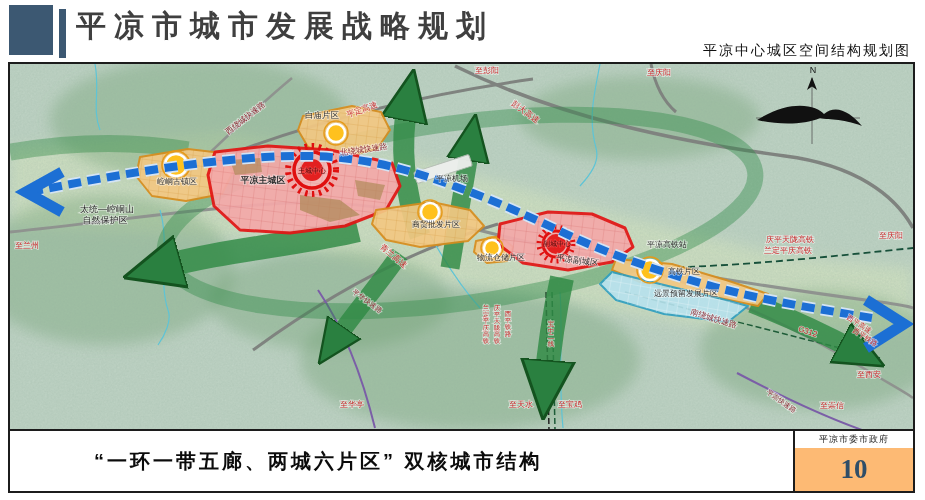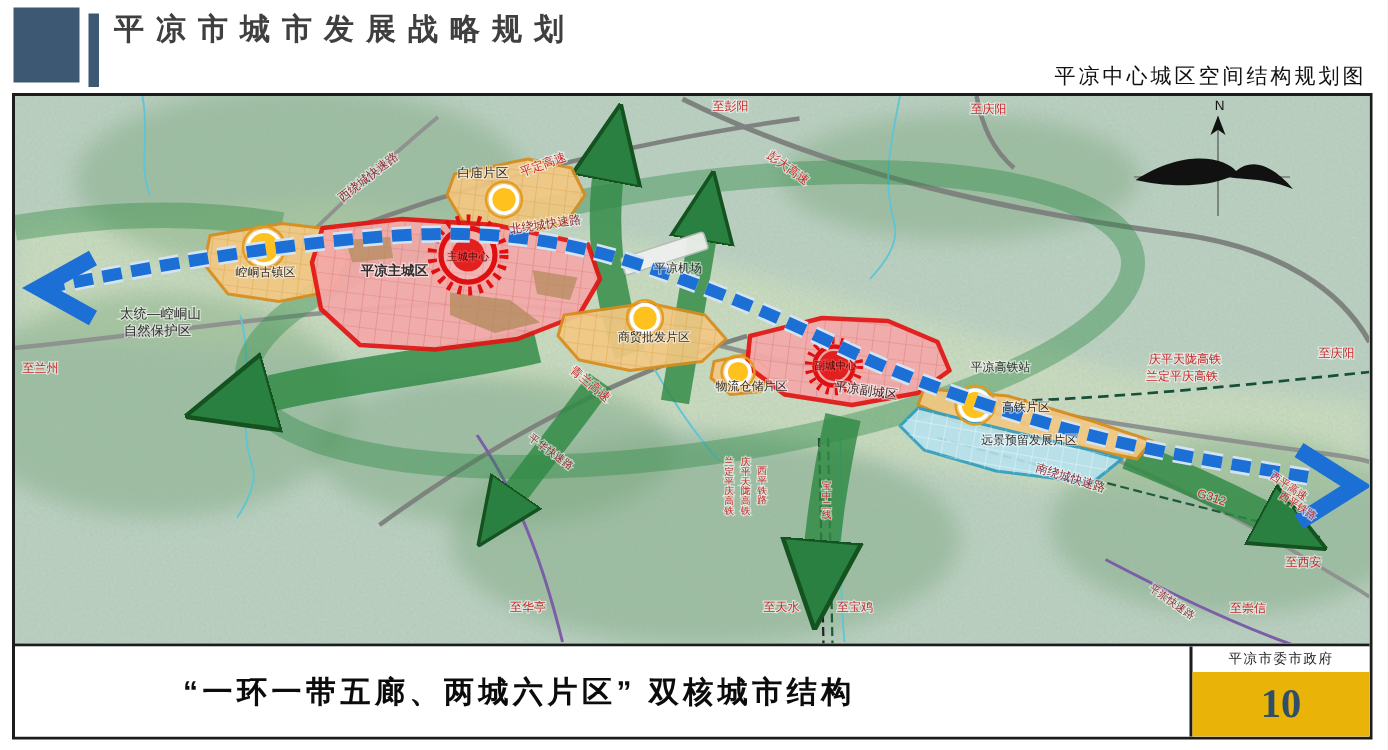--- a/index.html
+++ b/index.html
@@ -1,40 +1,40 @@
 <!DOCTYPE html>
 <html><head>
 <meta charset="utf-8">
 <style>
   html,body{margin:0;padding:0;background:#fff;}
   .page{position:relative;width:925px;height:500px;background:#fff;
         font-family:"Liberation Sans",sans-serif;overflow:hidden;}
   
   .hdr-square{position:absolute;left:9px;top:5px;width:44px;height:50px;background:#3c5872;}
   .hdr-bar{position:absolute;left:59px;top:9px;width:7px;height:49px;background:#3c5872;}
-  .hdr-title{position:absolute;left:76px;top:6px;font-size:20px;font-weight:bold;color:#3f3f3f;
+  .hdr-title{position:absolute;left:76px;top:6px;font-size:30px;font-weight:bold;color:#3f3f3f;
              letter-spacing:8px;white-space:nowrap;}
   .hdr-sub{position:absolute;left:78px;top:44px;font-size:10.5px;font-weight:bold;color:#565656;
            letter-spacing:2.2px;white-space:nowrap;}
   .hdr-mapname{position:absolute;right:14px;top:42px;font-size:14px;color:#111;
                letter-spacing:2px;font-weight:400;white-space:nowrap;}
   
   .frame{position:absolute;left:8px;top:62px;width:907px;height:431px;
          border:2px solid #1c1c1c;box-sizing:border-box;background:#fff;}
   .mapwrap{position:absolute;left:0;top:0;width:903px;height:365px;
            border-bottom:2px solid #1c1c1c;background:#c3d6c8;overflow:hidden;}
   .mapwrap svg{display:block;}
   .caption-bar{position:absolute;left:0;top:367px;width:783px;height:60px;
                display:flex;align-items:center;background:#fff;}
-  .caption{padding-left:112px;font-size:20px;font-weight:bold;color:#0b0b0b;letter-spacing:3px;white-space:nowrap;}
+  .caption{padding-left:84px;font-size:20px;font-weight:bold;color:#0b0b0b;letter-spacing:3px;white-space:nowrap;}
   .pagebox{position:absolute;right:0;top:367px;width:120px;height:60px;border-left:2px solid #1c1c1c;
            display:flex;flex-direction:column;box-sizing:border-box;background:#fff;justify-content:flex-end;}
   .agency{height:17px;font-size:9px;display:flex;align-items:center;justify-content:center;
           color:#222;letter-spacing:1px;white-space:nowrap;}
-  .pagenum{flex:1;background:#eab308;display:flex;align-items:center;justify-content:center;
+  .pagenum{flex:1;background:#fdba74;display:flex;align-items:center;justify-content:center;
            font-family:"Liberation Serif",serif;font-size:27px;font-weight:bold;color:#2f4e68;}
   
   .ml{font-family:"Liberation Sans",sans-serif;paint-order:stroke;stroke:rgba(255,255,255,0.55);
       stroke-width:1.6px;}
   .ml.red{fill:#c8282a;}
   .ml.maroon{fill:#8d2b35;}
   .ml.dark{fill:#2e2e2e;}
   .ml.centerlabel{fill:#4a0808;stroke:rgba(255,120,120,0.35);}
 </style>
 </head>

